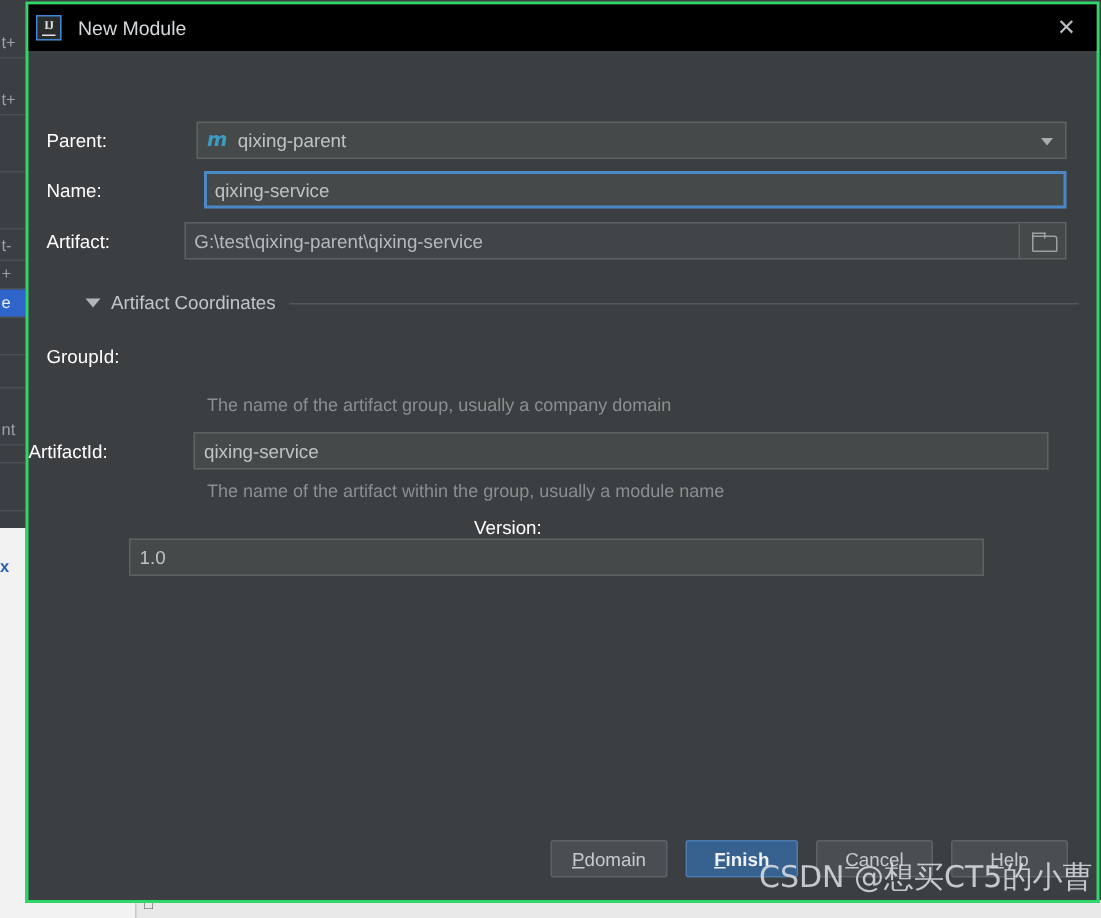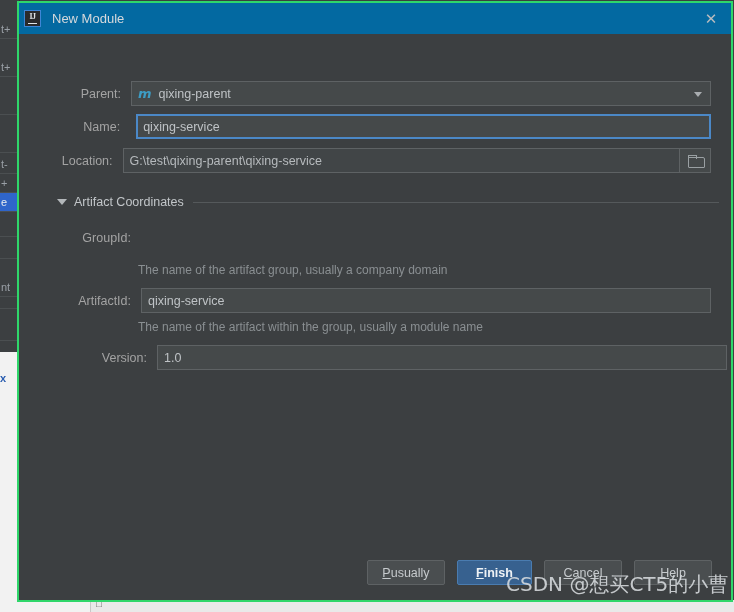--- a/index.html
+++ b/index.html
@@ -63,21 +63,21 @@
     background: #3c3f41;
     border: 2px solid #2fd66a;
     display: flex; flex-direction: column;
   }
   .titlebar {
     position: relative;
     height: 31px;
     flex: 0 0 31px;
     display: flex; align-items: center;
     padding-left: 5px;
-    background: #0369a1;
+    background: #000000;
   }
   .ij-icon {
     width: 17px; height: 17px;
     border: 1px solid #3e86d6;
     background: #2b2b2b;
     color: #dfe3e6;
     font-size: 8px;
     font-weight: bold;
     letter-spacing: -0.5px;
     display: flex; align-items: flex-start; justify-content: center;
@@ -114,22 +114,21 @@
     padding: 0;
   }
 
   
   .row {
     position: absolute;
     display: flex; align-items: center;
   }
   .lbl {
     font-size: 12.5px;
-    color: #a3a3a3;
-    text-align: right;
+    color: #ffffff;
     white-space: nowrap;
   }
   .field {
     height: 25px;
     background: #45494a;
     border: 1px solid #5e6264;
     display: flex; align-items: center;
     padding: 0 6px;
     font-size: 12.5px;
     color: #bfc3c6;
@@ -305,59 +304,59 @@
     </div>
 
     <div class="row" style="left:12px; top:80px; width:680px;">
       <div class="lbl" style="width:90px; margin-right:16px;">Name:</div>
       <div class="field focused" style="width:580px;">
         <span>qixing-service</span>
       </div>
     </div>
 
     <div class="row" style="left:12px; top:114px; width:680px;">
-      <div class="lbl" style="width:90px; margin-right:10px;">Location:</div>
+      <div class="lbl" style="width:90px; margin-right:10px;">Artifact:</div>
       <div class="field readonly" style="width:648px;">
         <span>G:\test\qixing-parent\qixing-service</span>
         <span class="browse-btn">
           <span class="folder-ico"></span>
         </span>
       </div>
     </div>
 
     <div class="section">
       <span class="tri"></span>
       <span class="section-title">Artifact Coordinates</span>
       <span class="section-rule"></span>
     </div>
 
     <div class="row" style="left:12px; top:197px; width:680px;">
       <div class="lbl" style="width:100px; margin-right:10px;">GroupId:</div>
     </div>
     <div class="hint" style="left:119px; top:229px;">The name of the artifact group, usually a company domain</div>
 
-    <div class="row" style="left:12px; top:254px; width:680px;">
+    <div class="row" style="left:0; top:254px; width:680px;">
       <div class="lbl" style="width:100px; margin-right:10px;">ArtifactId:</div>
       <div class="field" style="width:570px;">
         <span>qixing-service</span>
       </div>
     </div>
     <div class="hint" style="left:119px; top:286px;">The name of the artifact within the group, usually a module name</div>
 
-    <div class="row" style="left:28px; top:311px; width:680px;">
+    <div class="row" style="left:12px; top:311px; width:680px;flex-direction:column;">
       <div class="lbl" style="width:100px; margin-right:10px;">Version:</div>
       <div class="field" style="width:570px;">
         <span>1.0</span>
       </div>
     </div>
 
     <div class="btnbar">
       <div class="btn" style="left:348px; width:78px;">
         <span class="mn">P</span>
-          <span>usually</span>
+          <span>domain</span>
       </div>
       <div class="btn primary" style="left:438px; width:75px;">
         <span class="mn">F</span>
           <span>inish</span>
       </div>
       <div class="btn" style="left:525px; width:78px;">
         <span class="mn">C</span>
           <span>ancel</span>
       </div>
       <div class="btn" style="left:615px; width:78px;">

